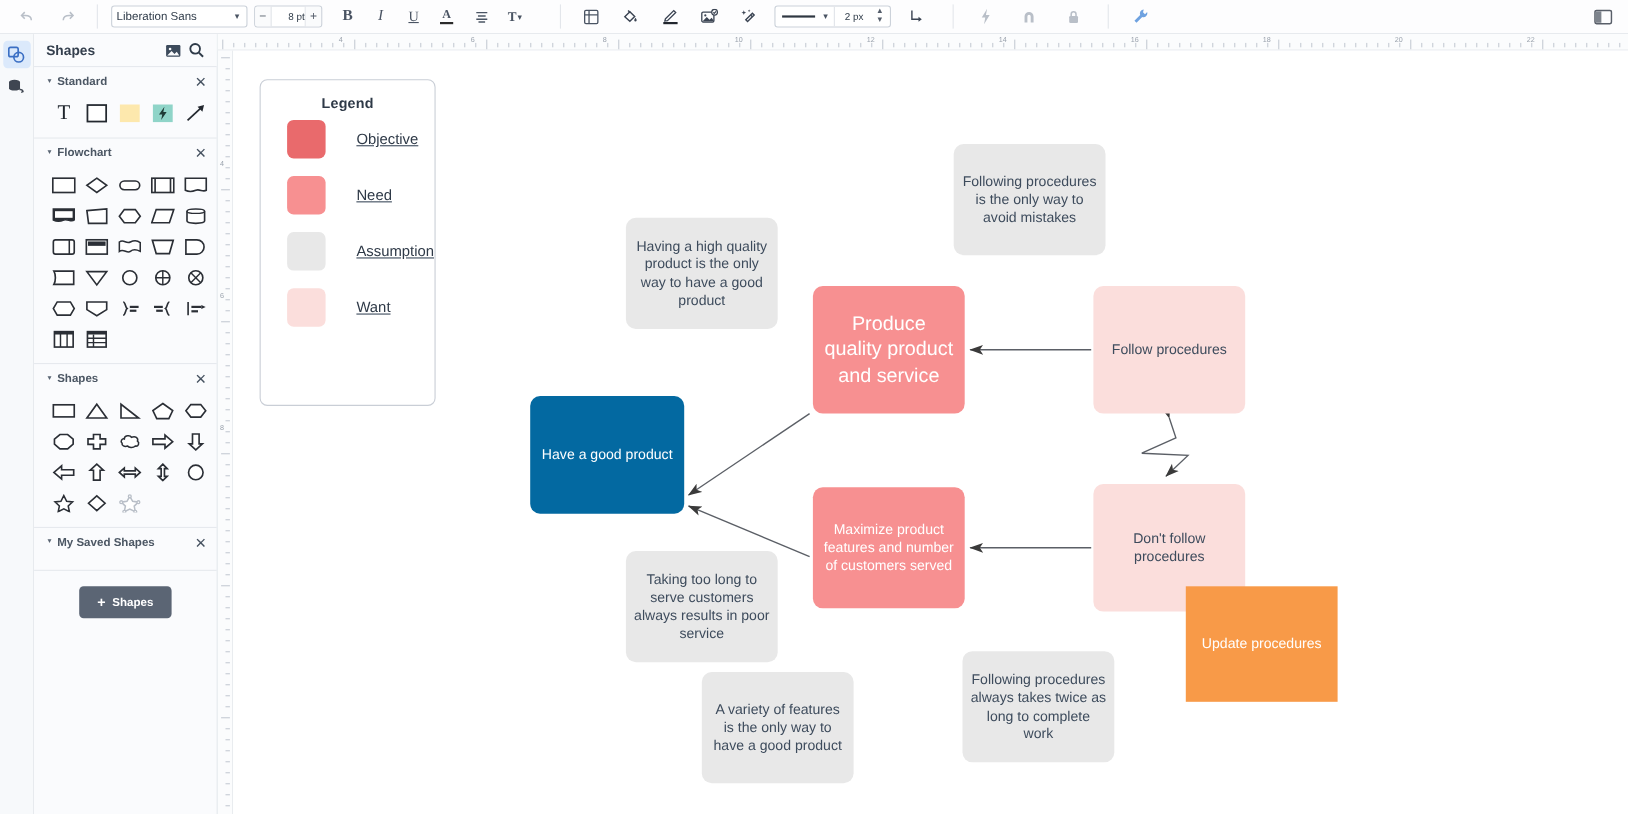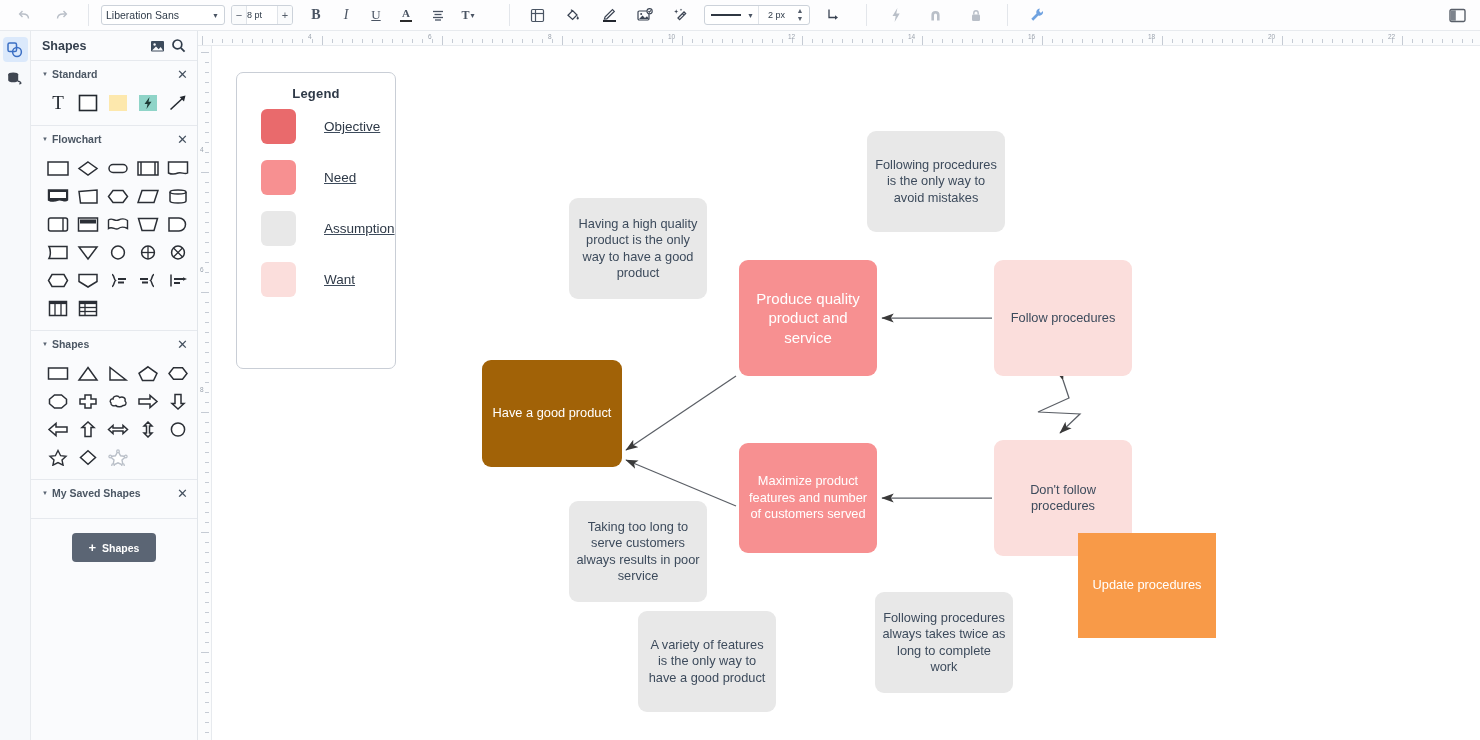--- a/index.html
+++ b/index.html
@@ -30,21 +30,21 @@
   .font-select {
     width:124px; height:20px; border:1px solid #ccd2da; border-radius:3px;
     background:#fff; font-size:10.5px; color:#2f3b49;
     display:flex; align-items:center; padding:0 4px; position:relative; cursor:pointer;
   }
   .font-select .caret { position:absolute; right:5px; font-size:7px; color:#4a5463; }
   .size-box { display:flex; align-items:center; height:20px; border:1px solid #ccd2da;
     border-radius:3px; overflow:hidden; background:#fff; margin-left:6px; }
   .size-box .sbtn { width:14px; height:18px; display:flex; align-items:center;
     justify-content:center; font-size:11px; color:#555e6b; cursor:pointer; background:#fafbfc; }
-  .size-box .sval { width:32px; text-align:left; font-size:9px; color:#2f3b49;
+  .size-box .sval { width:32px; text-align:right; font-size:9px; color:#2f3b49;
      border-left:1px solid #e0e4e9; border-right:1px solid #e0e4e9; line-height:18px; }
   .line-box { display:flex; align-items:center; height:20px; border:1px solid #ccd2da;
     border-radius:3px; overflow:hidden; background:#fff; }
   .line-box .lpreview { width:42px; display:flex; align-items:center; justify-content:center; }
   .line-box .lcaret { font-size:7px; color:#4a5463; padding-right:4px; }
   .line-box .lw { width:36px; text-align:center; font-size:9px; color:#2f3b49;
       border-left:1px solid #e0e4e9; line-height:18px; }
   .line-box .spin { width:12px; font-size:7px; color:#555e6b; line-height:8px; text-align:center; }
   .bold-i { font-weight:bold; font-size:14px; font-family:"Liberation Serif",serif;}
   .ital-i { font-style:italic; font-size:14px; font-family:"Liberation Serif",serif;}
@@ -900,24 +900,24 @@
       <line x1="524" y1="460" x2="414" y2="414" stroke="#5b5f66" stroke-width="1.25" marker-end="url(#ah)"></line>
 
       <line x1="780" y1="272" x2="670" y2="272" stroke="#5b5f66" stroke-width="1.25" marker-end="url(#ah)"></line>
 
       <line x1="780" y1="452" x2="670" y2="452" stroke="#5b5f66" stroke-width="1.25" marker-end="url(#ah)"></line>
 
       <path d="M851 334 L857 352 L826 366 L868 368 L848 387" fill="none" stroke="#5b5f66" stroke-width="1.25" marker-start="url(#ah2)" marker-end="url(#ah)"></path>
     </svg>
 
     <div id="nodeLayer">
-        <div class="node rnd" style="left: 270px; top: 314px; width: 140px; height: 107px; background: #a16207; color: rgb(255, 255, 255); font-size: 12.8px;">
+        <div class="node rnd" style="left: 270px; top: 314px; width: 140px; height: 107px; background: #0369a1; color: rgb(255, 255, 255); font-size: 12.8px;">
           <span>Have a good product</span>
         </div>
-        <div class="node rnd" style="left: 527px; top: 214px; width: 138px; height: 116px; background: rgb(247, 144, 145); color: rgb(255, 255, 255); font-size: 15px;">
+        <div class="node rnd" style="left: 527px; top: 214px; width: 138px; height: 116px; background: rgb(247, 144, 145); color: rgb(255, 255, 255); font-size: 18px;">
           <span>Produce quality product and service</span>
         </div>
         <div class="node rnd" style="left: 527px; top: 397px; width: 138px; height: 110px; background: rgb(247, 144, 145); color: rgb(255, 255, 255); font-size: 12.8px;">
           <span>Maximize product features and number of customers served</span>
         </div>
         <div class="node rnd" style="left: 782px; top: 214px; width: 138px; height: 116px; background: rgb(251, 222, 220); color: rgb(61, 75, 92); font-size: 12.8px;">
           <span>Follow procedures</span>
         </div>
         <div class="node rnd" style="left: 782px; top: 394px; width: 138px; height: 116px; background: rgb(251, 222, 220); color: rgb(61, 75, 92); font-size: 12.8px;">
           <span>Don't follow procedures</span>

